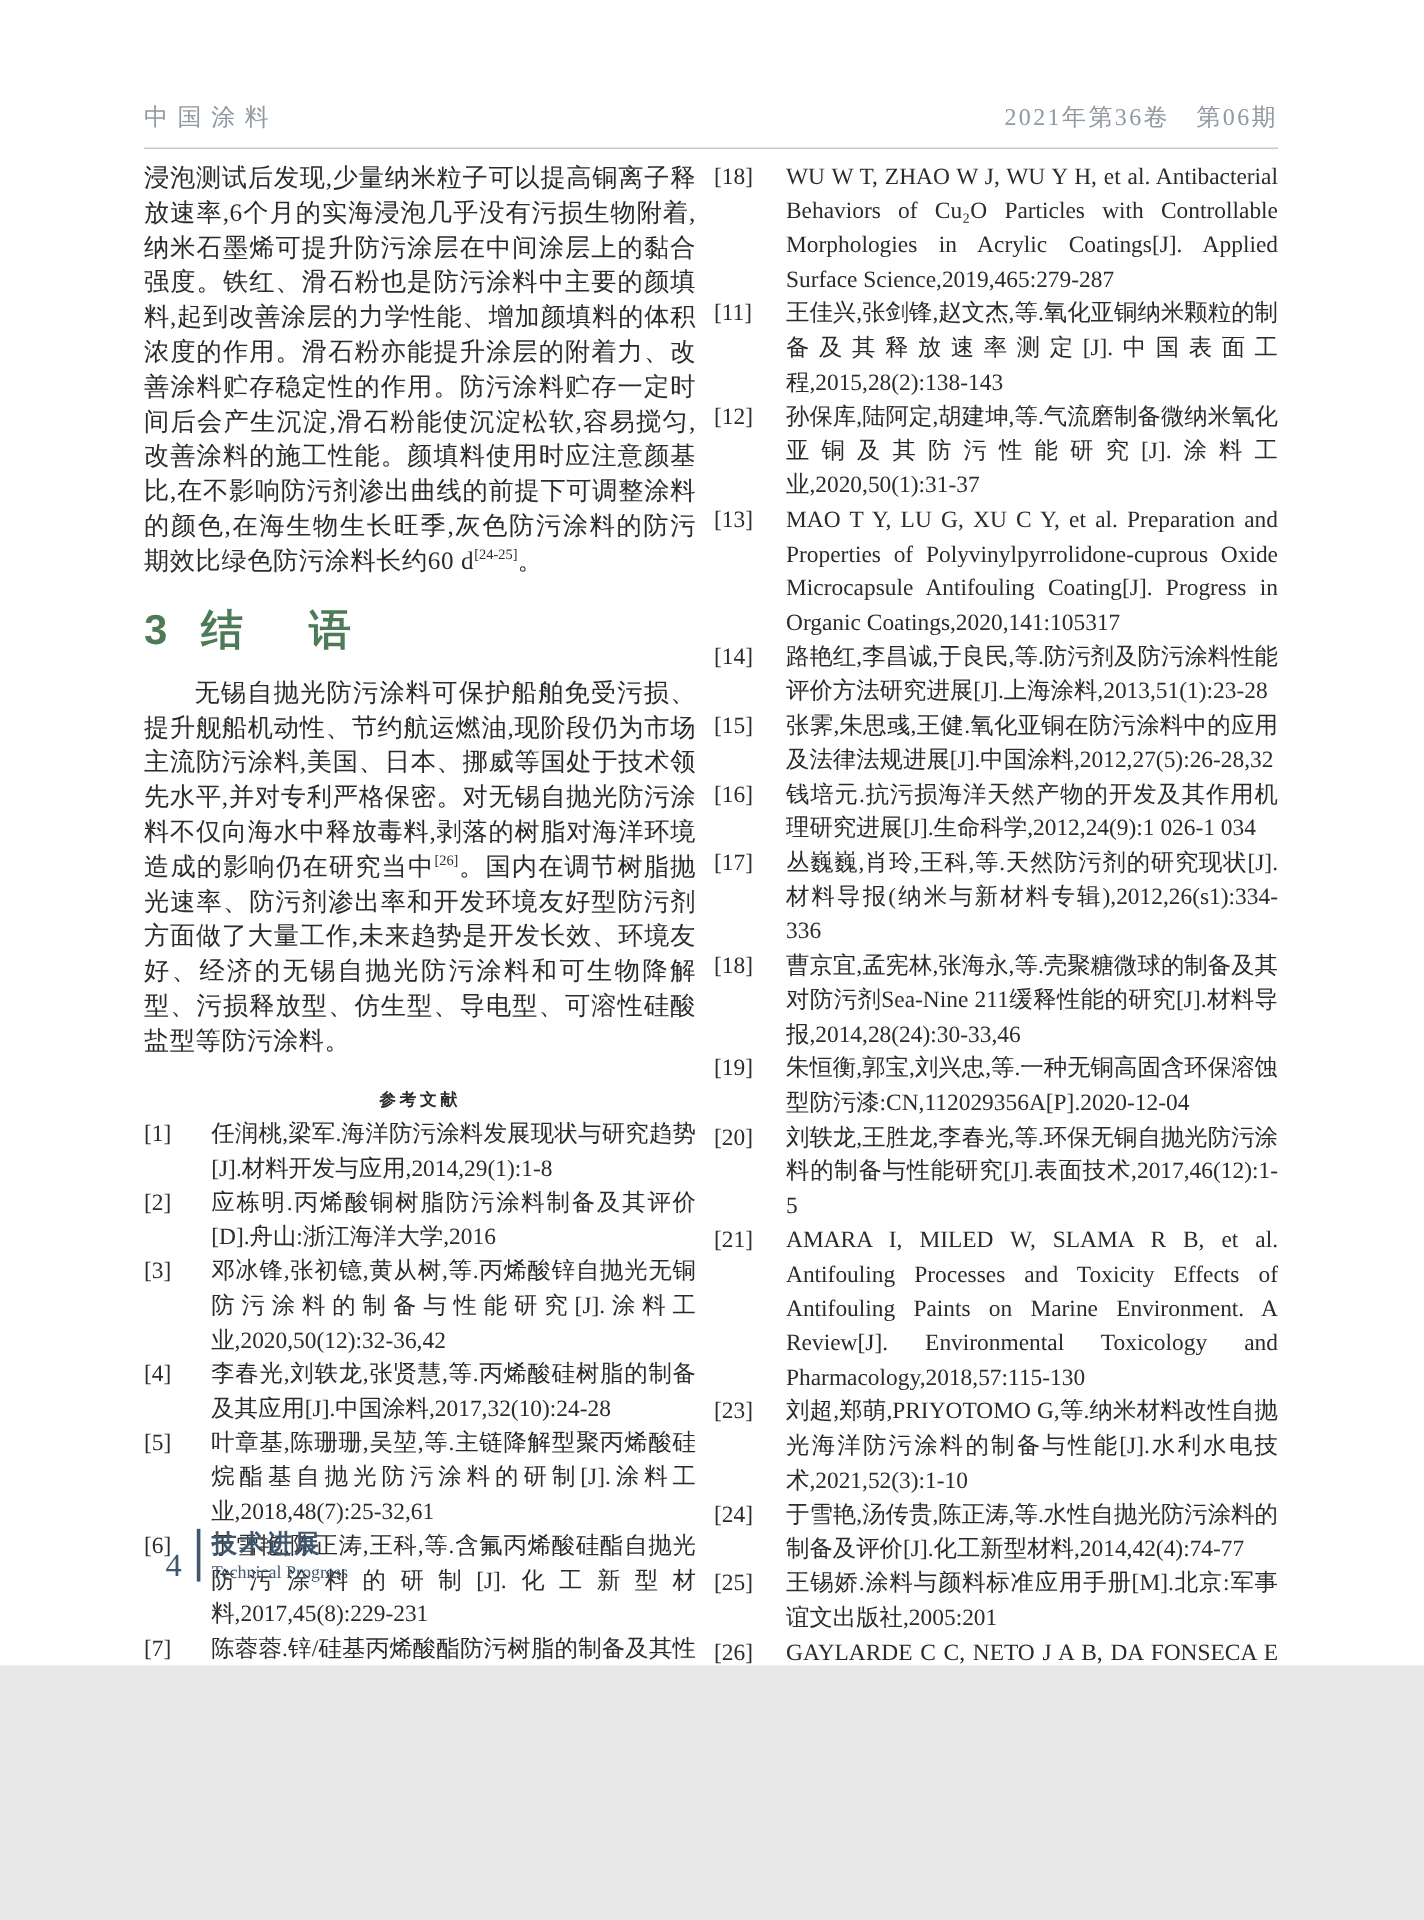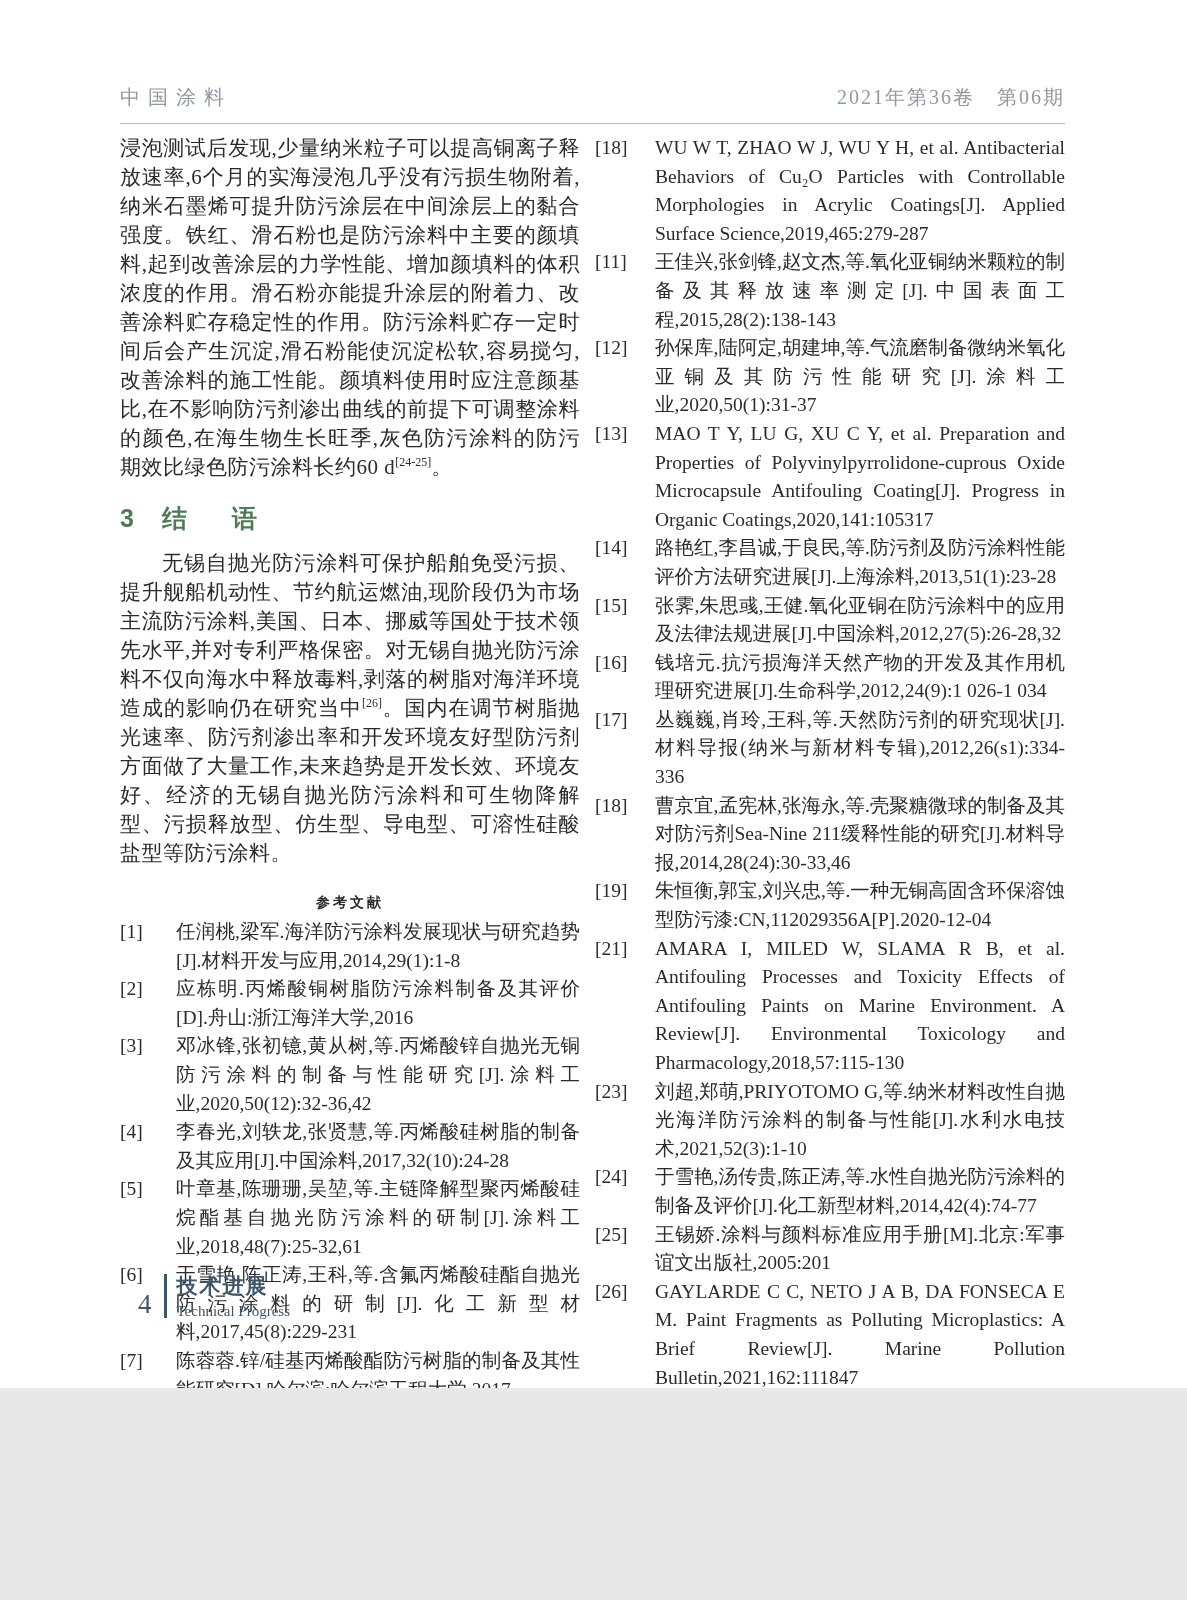--- a/index.html
+++ b/index.html
@@ -44,21 +44,21 @@
     text-align:justify;
     letter-spacing:0.5px;
   }
   .body-par.indent{text-indent:2em;}
   sup.cite{font-size:12px;line-height:0;letter-spacing:0;}
   
   .section-heading{
     margin-top:20px;margin-bottom:14px;
     color:var(--accent-green);
     font-family:"Liberation Sans","DejaVu Sans",sans-serif;
-    font-size:25px;font-weight:bold;
+    font-size:35px;font-weight:bold;
   }
   .section-heading .sec-num{margin-right:28px;}
   .section-heading .sec-title{letter-spacing:10px;}
   
   .ref-title{
     margin-top:26px;margin-bottom:6px;
     text-align:center;font-weight:bold;
     font-size:14px;letter-spacing:3px;
   }
   .ref-list{list-style:none;}
@@ -212,20 +212,24 @@
           <li class="ref-item">
             <span class="ref-num">[18]</span>
             <span class="ref-text">曹京宜,孟宪林,张海永,等.壳聚糖微球的制备及其对防污剂Sea-Nine 211缓释性能的研究[J].材料导报,2014,28(24):30-33,46</span>
           </li>
 
           <li class="ref-item">
             <span class="ref-num">[19]</span>
             <span class="ref-text">朱恒衡,郭宝,刘兴忠,等.一种无铜高固含环保溶蚀型防污漆:CN,112029356A[P].2020-12-04</span>
           </li>
 
+          <li class="ref-item">
+            <span class="ref-num">[20]</span>
+            <span class="ref-text">刘轶龙,王胜龙,李春光,等.环保无铜自抛光防污涂料的制备与性能研究[J].表面技术,2017,46(12):1-5</span>
+          </li>
 
           <li class="ref-item">
             <span class="ref-num">[21]</span>
             <span class="ref-text">AMARA I, MILED W, SLAMA R B, et al. Antifouling Processes and Toxicity Effects of Antifouling Paints on Marine Environment. A Review[J]. Environmental Toxicology and Pharmacology,2018,57:115-130</span>
           </li>
 
 
           <li class="ref-item">
             <span class="ref-num">[23]</span>
             <span class="ref-text">刘超,郑萌,PRIYOTOMO G,等.纳米材料改性自抛光海洋防污涂料的制备与性能[J].水利水电技术,2021,52(3):1-10</span>

